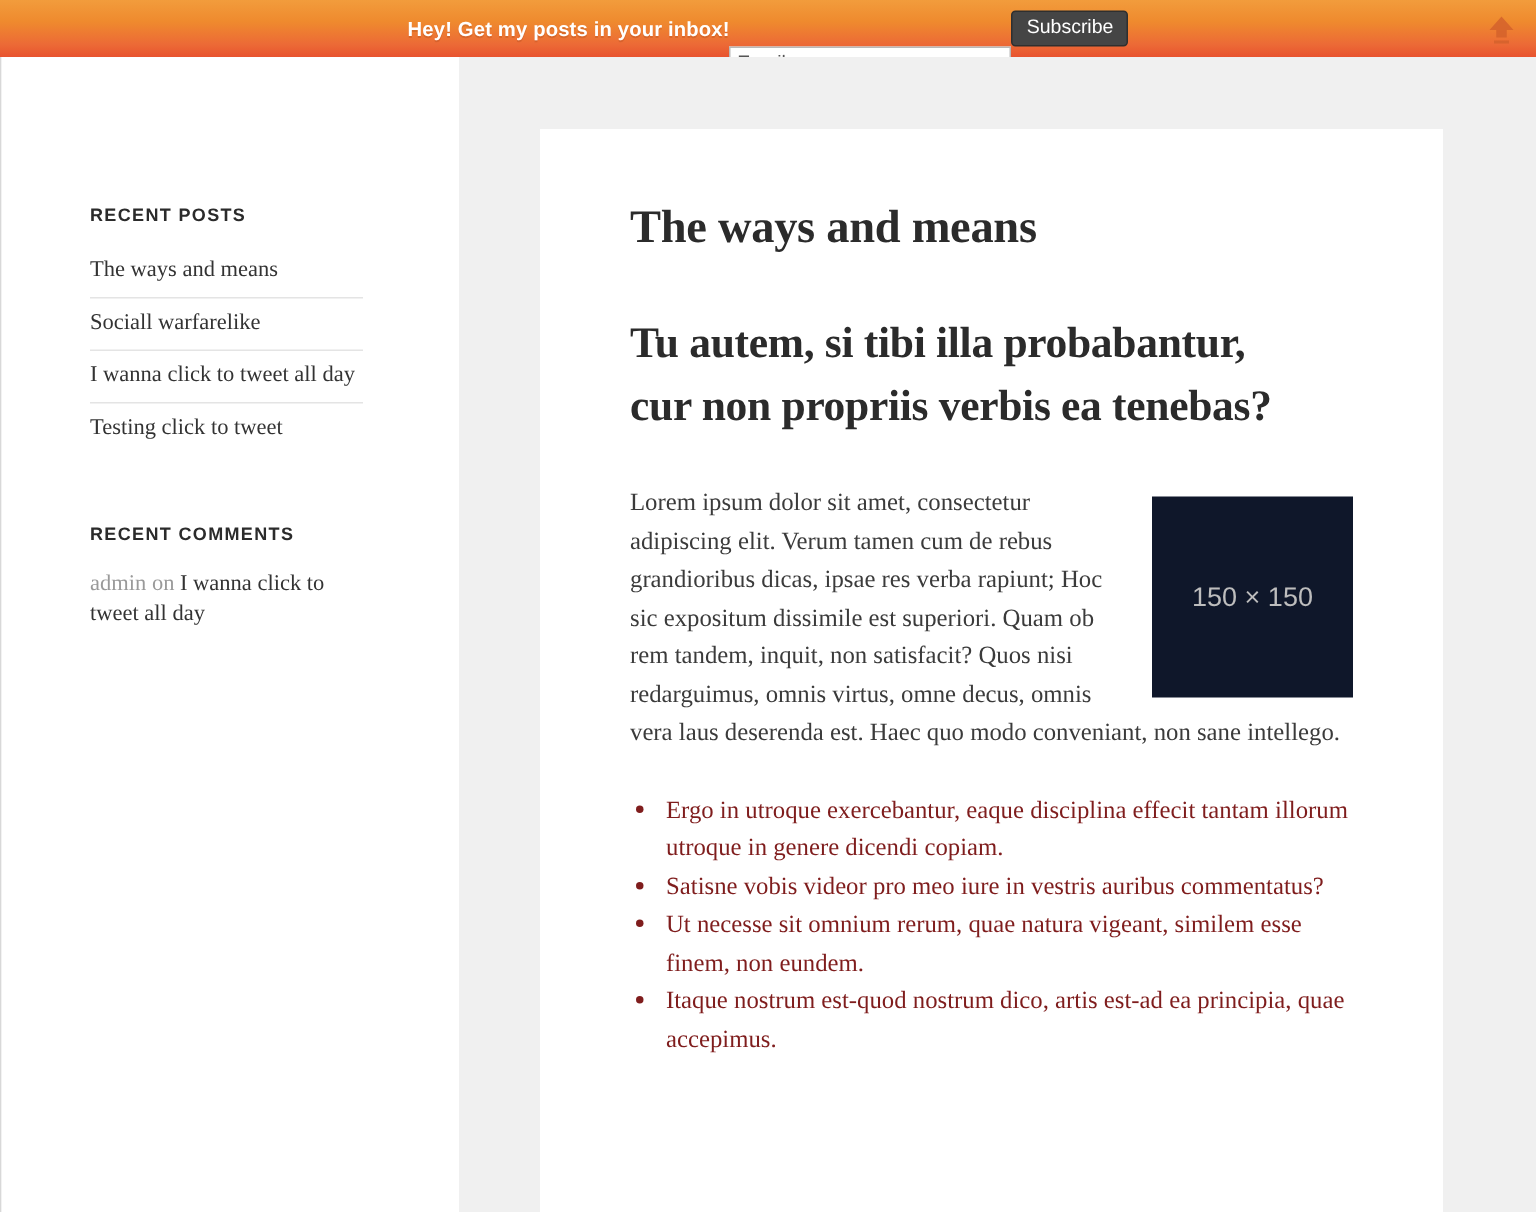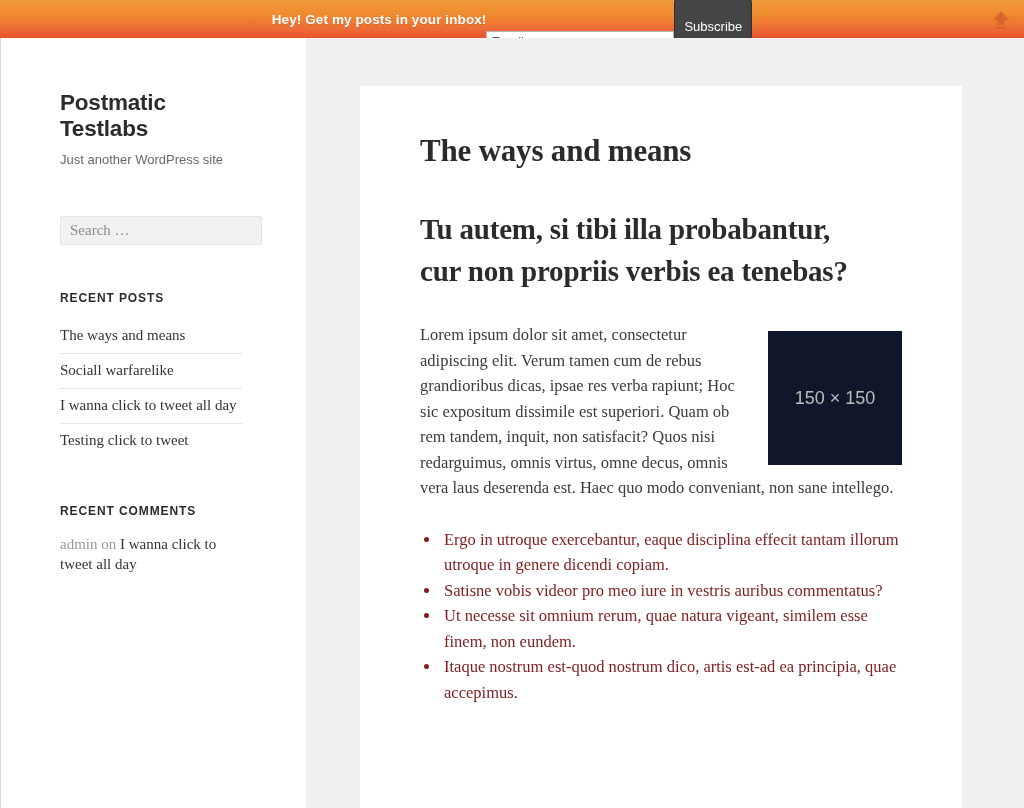--- a/index.html
+++ b/index.html
@@ -56,21 +56,21 @@
     margin-top: 44px;
   }
   .email-input::placeholder { color: #555; opacity: 1; }
   .subscribe-btn {
     background: #454545;
     color: #ffffff;
     border: 1px solid #2f2f2f;
     border-radius: 3px;
     font-family: "Liberation Sans", sans-serif;
     font-size: 13px;
-    padding: 20px 9px 4px 9px;
+    padding: 3px 9px 4px 9px;
     cursor: pointer;
     line-height: 1.1;
   }
   .collapse-icon {
     position: absolute;
     right: 10px;
     top: 8px;
     width: 26px;
     height: 22px;
     cursor: pointer;
@@ -257,28 +257,21 @@
       <rect x="8" y="19" width="10" height="2" fill="#d4622c" opacity="0.85"></rect>
     </svg>
   </div>
 </div>
 
 <div class="page">
   <div class="edge-line"></div>
   <div class="gap-col"></div>
 
   <aside class="sidebar">
-    <div class="sidebar-pad">
-      <h1 class="site-title">Postmatic Testlabs</h1>
-      <p class="site-desc">Just another WordPress site</p>
-    </div>
-
-    <div class="sidebar-pad search-wrap">
-      <input class="search-input" type="text" placeholder="Search …" style="">
-    </div>
+
 
     <div class="sidebar-pad widget">
       <h2 class="widget-title">RECENT POSTS</h2>
       <ul class="post-list">
         <li>
             <a href="#">The ways and means</a>
           </li>
         <li>
             <a href="#">Sociall warfarelike</a>
           </li>

